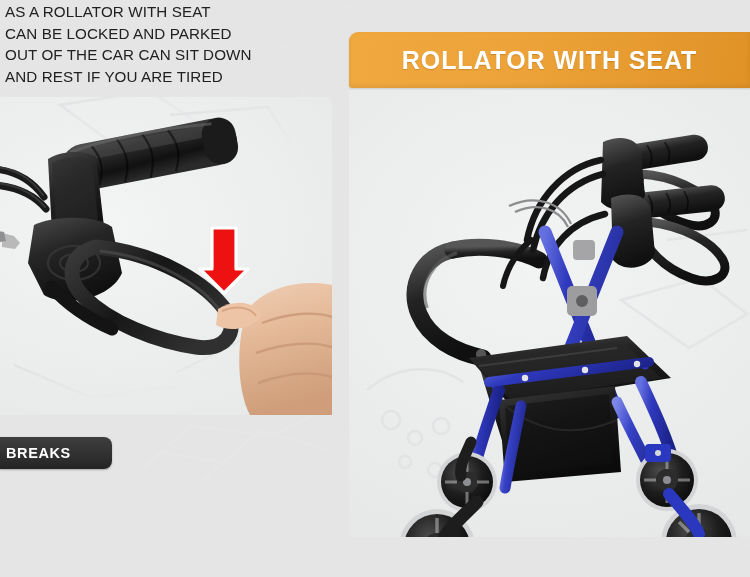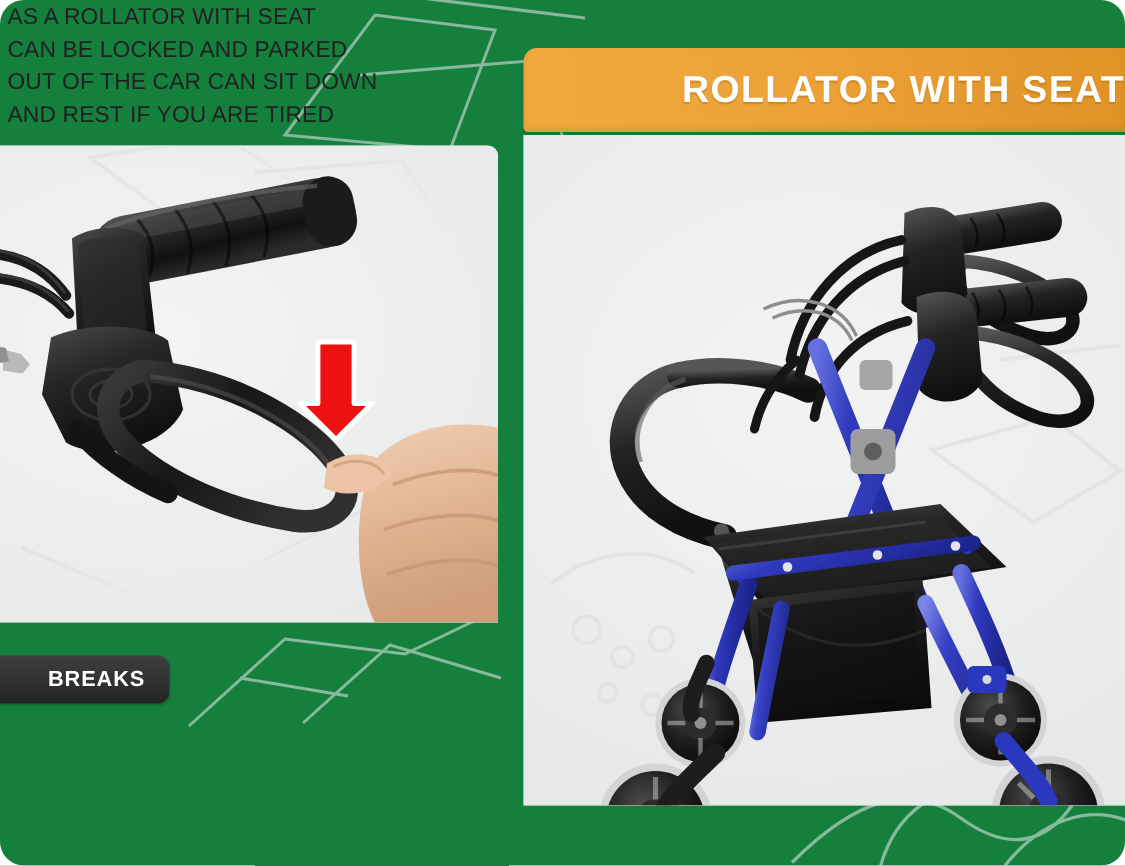--- a/index.html
+++ b/index.html
@@ -11,22 +11,21 @@
   body {
     font-family: "Liberation Sans", sans-serif;
     -webkit-font-smoothing: antialiased;
   }
 
   #stage {
     position: relative;
     width: 750px;
     height: 577px;
     overflow: hidden;
-    background: #15803d;
-    border-radius: 16px;
+    background: #e5e5e5;
   }
 
   
   .wm {
     position: absolute;
     pointer-events: none;
     opacity: .55;
   }
   .wm svg { display: block; }
 
@@ -59,21 +58,21 @@
     background:
       radial-gradient(150% 115% at 32% 40%, #f3f4f4 0%, #e8e9e9 58%, #e2e3e3 100%);
   }
 
   .badge-breaks {
     position: absolute;
     left: 0;
     top: 437px;
     height: 32px;
     min-width: 112px;
-    padding: 0 16px 0 32px;
+    padding: 0 16px 0 6px;
     box-sizing: border-box;
     display: flex;
     align-items: center;
     background: linear-gradient(180deg, #3e3e3e 0%, #333333 46%, #242424 100%);
     border-top-right-radius: 8px;
     border-bottom-right-radius: 8px;
     color: #ffffff;
     font-size: 14.5px;
     font-weight: bold;
     letter-spacing: .6px;
@@ -95,21 +94,21 @@
   
   .banner {
     position: absolute;
     left: 349px;
     top: 32px;
     width: 401px;
     height: 56px;
     box-sizing: border-box;
     display: flex;
     align-items: center;
-    justify-content: flex-end;
+    justify-content: center;
     border-top-left-radius: 9px;
     border-bottom-left-radius: 3px;
     background: linear-gradient(95deg, #f0a93f 0%, #eca238 46%, #e09226 100%);
     box-shadow: inset 0 -2px 4px rgba(0,0,0,.08), 0 1px 2px rgba(0,0,0,.10);
   }
   .banner-title {
     color: #ffffff;
     font-size: 25px;
     font-weight: bold;
     letter-spacing: .9px;

